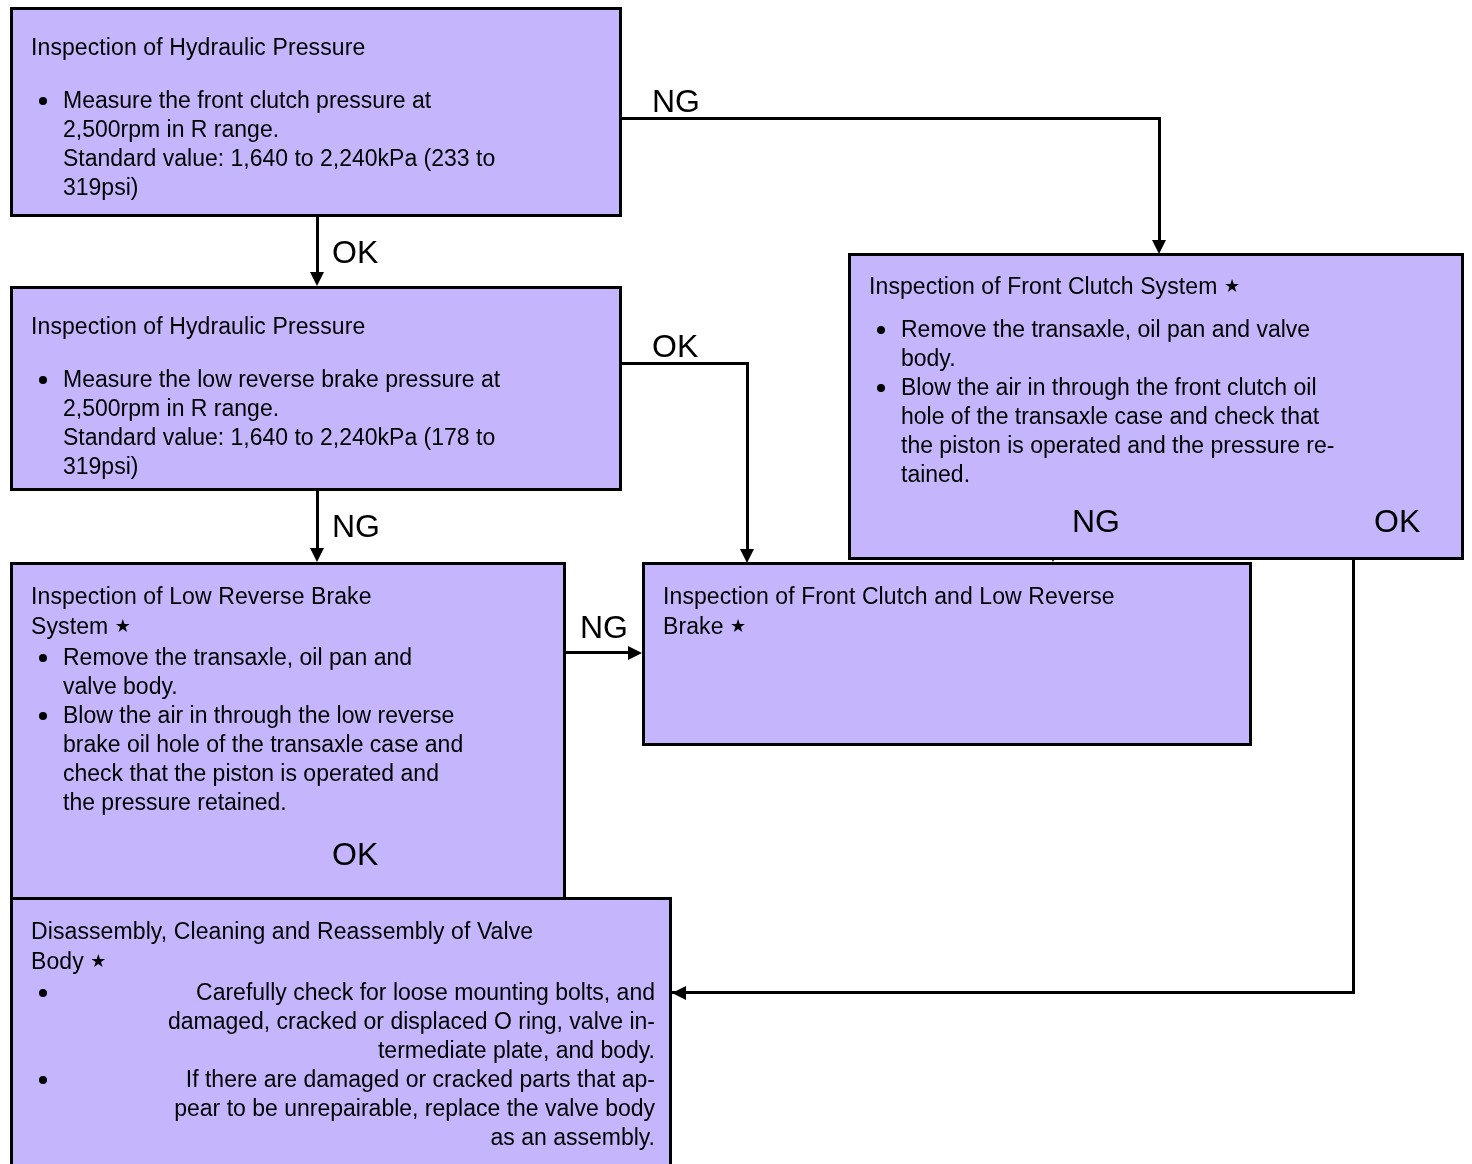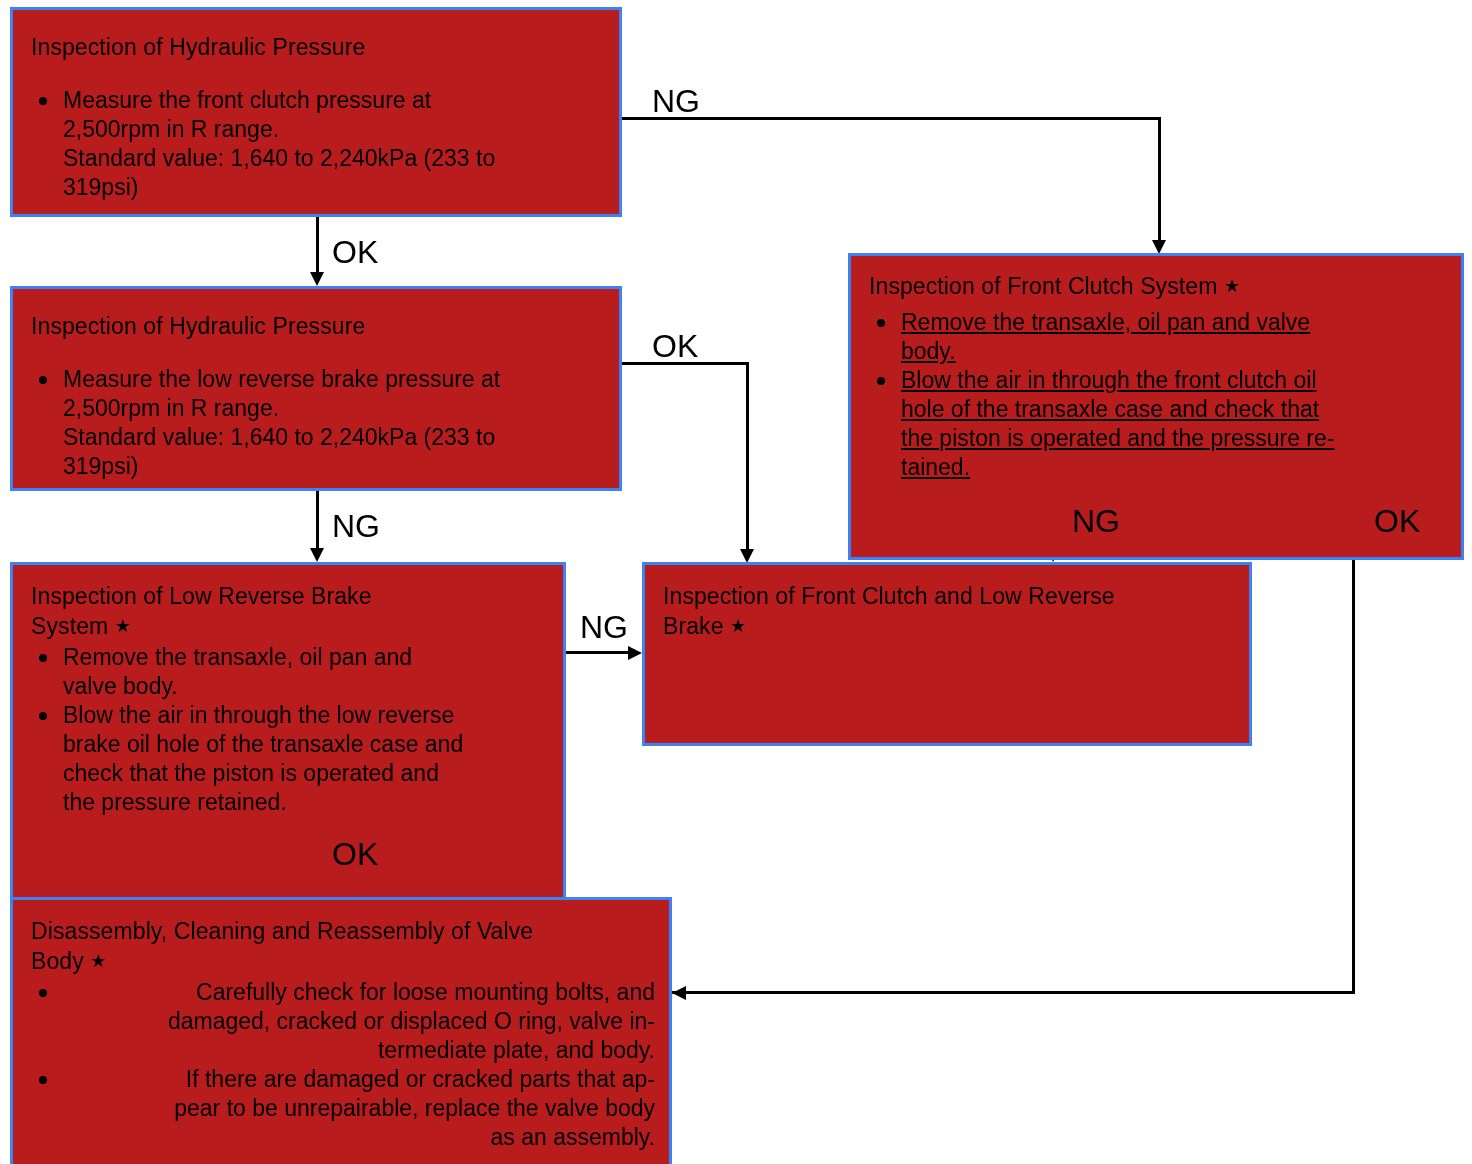--- a/index.html
+++ b/index.html
@@ -15,22 +15,22 @@
   #canvas {
     position: relative;
     width: 1472px;
     height: 1164px;
     background: #ffffff;
     overflow: hidden;
   }
   .node {
     position: absolute;
     box-sizing: border-box;
-    border: 3px solid #3b82f6;
-    background: #b91c1c;
+    border: 3px solid #000000;
+    background: #c4b5fd;
     z-index: 3;
   }
   .node-title {
     font-size: 23px;
     line-height: 30px;
     letter-spacing: 0.1px;
     white-space: pre-line;
   }
   .bullets {
     list-style: none;
@@ -61,21 +61,21 @@
   }
 
   
   #node-hp1      { left: 10px;  top: 7px;    width: 612px; height: 210px; padding: 22px 16px 0 18px; }
   #node-hp1 .bullets { margin-top: 24px; }
 
   #node-hp2      { left: 10px;  top: 286px;  width: 612px; height: 205px; padding: 22px 16px 0 18px; }
   #node-hp2 .bullets { margin-top: 24px; }
 
   #node-fcs      { left: 848px; top: 253px;  width: 616px; height: 307px; padding: 15px 14px 0 18px; }
-  #node-fcs .bullets { margin-top: 7px; text-decoration: underline; }
+  #node-fcs .bullets { margin-top: 14px; }
 
   #node-lrb      { left: 10px;  top: 562px;  width: 556px; height: 340px; padding: 16px 14px 0 18px; }
   #node-lrb .bullets { margin-top: 2px; }
 
   #node-fclrb    { left: 642px; top: 562px;  width: 610px; height: 184px; padding: 16px 14px 0 18px; }
   #node-fclrb .bullets { margin-top: 2px; }
 
   #node-vb       { left: 10px;  top: 897px;  width: 662px; height: 312px; padding: 16px 14px 0 18px; }
   #node-vb .bullets { margin-top: 2px; text-align: right; }
 
@@ -168,21 +168,21 @@
 Standard value: 1,640 to 2,240kPa (233 to
 319psi)</li>
     </ul>
   </div>
 
   <div class="node" id="node-hp2">
     <div class="node-title">Inspection of Hydraulic Pressure</div>
     <ul class="bullets">
       <li>Measure the low reverse brake pressure at
 2,500rpm in R range.
-Standard value: 1,640 to 2,240kPa (233 to
+Standard value: 1,640 to 2,240kPa (178 to
 319psi)</li>
     </ul>
   </div>
 
   <div class="node" id="node-fcs">
     <div class="node-title"><span>Inspection of Front Clutch System</span> <span class="star">★</span></div>
     <ul class="bullets">
       <li>Remove the transaxle, oil pan and valve
 body.</li>
       <li>Blow the air in through the front clutch oil

